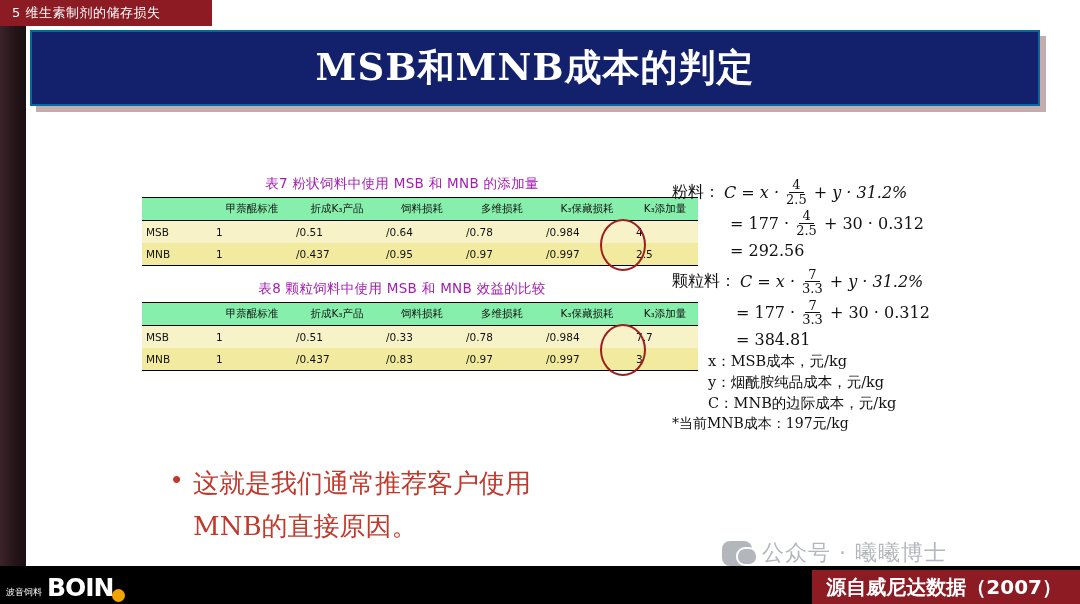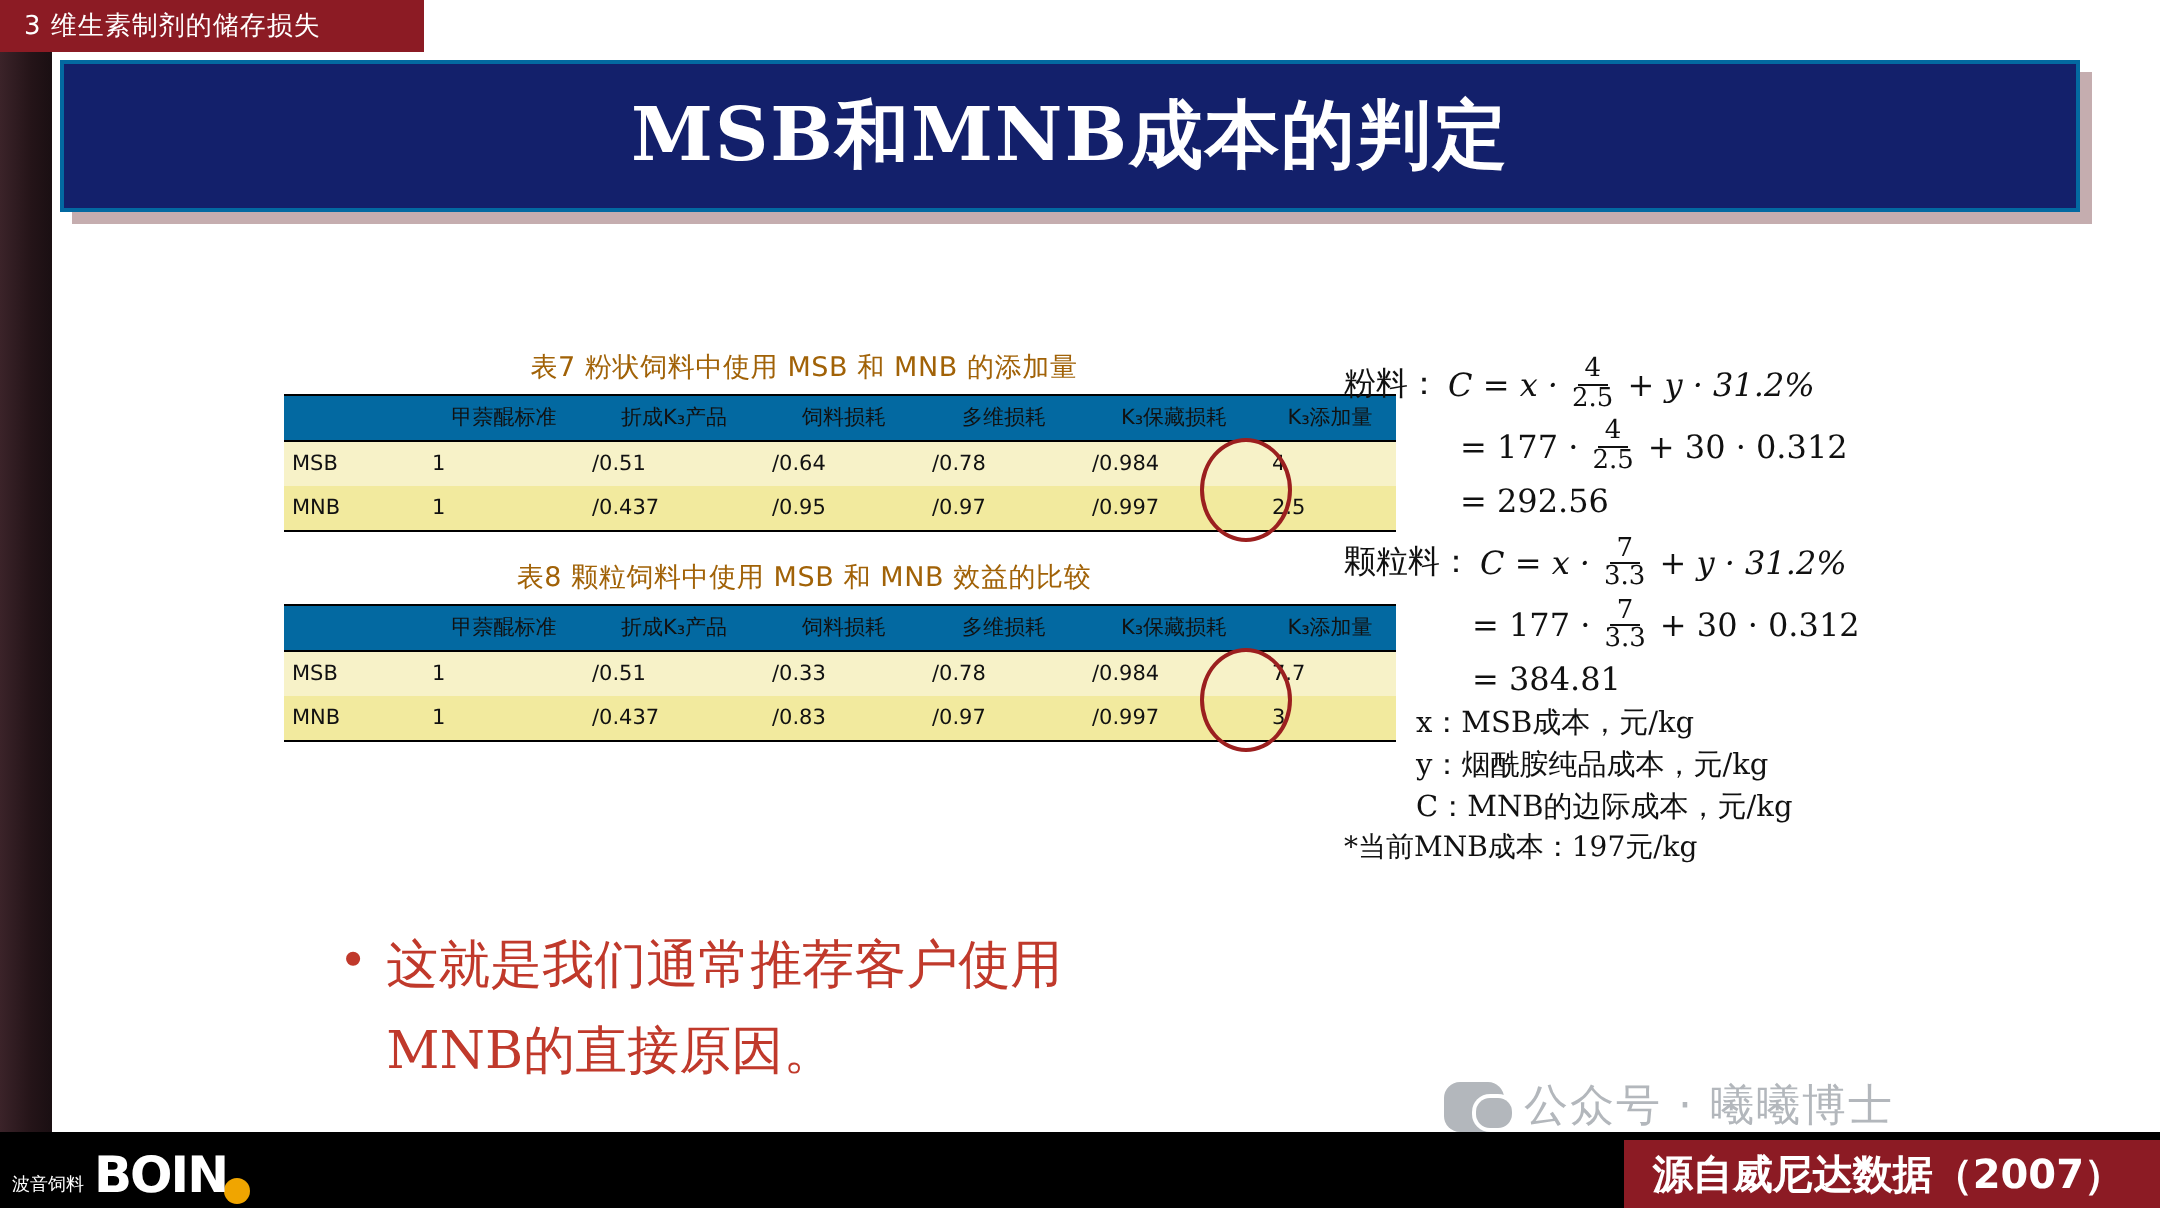--- a/index.html
+++ b/index.html
@@ -48,21 +48,21 @@
     letter-spacing:1px;
   }
   
   .tables{
     position:absolute;left:142px;top:175px;width:520px;
   }
   .tbl-caption{
     text-align:center;
     font-size:13.5px;
     font-family:"DejaVu Sans", sans-serif;
-    color:#a16207;
+    color:#a21caf;
     margin-bottom:4px;
     letter-spacing:0.3px;
   }
   table.data{
     border-collapse:collapse;
     width:500px;
     margin:0 auto;
     background:#f7f2c8;
     table-layout:fixed;
   }
@@ -71,21 +71,21 @@
     font-family:"DejaVu Sans", sans-serif;
     color:#111;
     height:22px;
     padding:0 4px;
     border:none;
     text-align:left;
     overflow:hidden;
     white-space:nowrap;
   }
   table.data thead th{
-    background:#0369a1;
+    background:#86efac;
     border-top:1.5px solid #000;
     border-bottom:1px solid #000;
     text-align:center;
     font-weight:normal;
   }
   table.data tbody tr:last-child td{
     border-bottom:1.5px solid #000;
   }
   table.data tbody tr.alt td{
     background:#f2ea9e;
@@ -204,21 +204,21 @@
     font-weight:bold;
   }
 </style>
 </head>
 <body>
 
 <div class="left-band">
   <div class="left-band-inner"></div>
 </div>
 
-<div class="section-tag">3 维生素制剂的储存损失</div>
+<div class="section-tag">5 维生素制剂的储存损失</div>
 
 <div class="title-bar">
   <div class="title-text">MSB和MNB成本的判定</div>
 </div>
 
 <div class="tables">
 
   <div class="tbl-block">
     <div class="tbl-caption">表7  粉状饲料中使用 MSB 和 MNB 的添加量</div>
     <div class="tbl-wrap">

